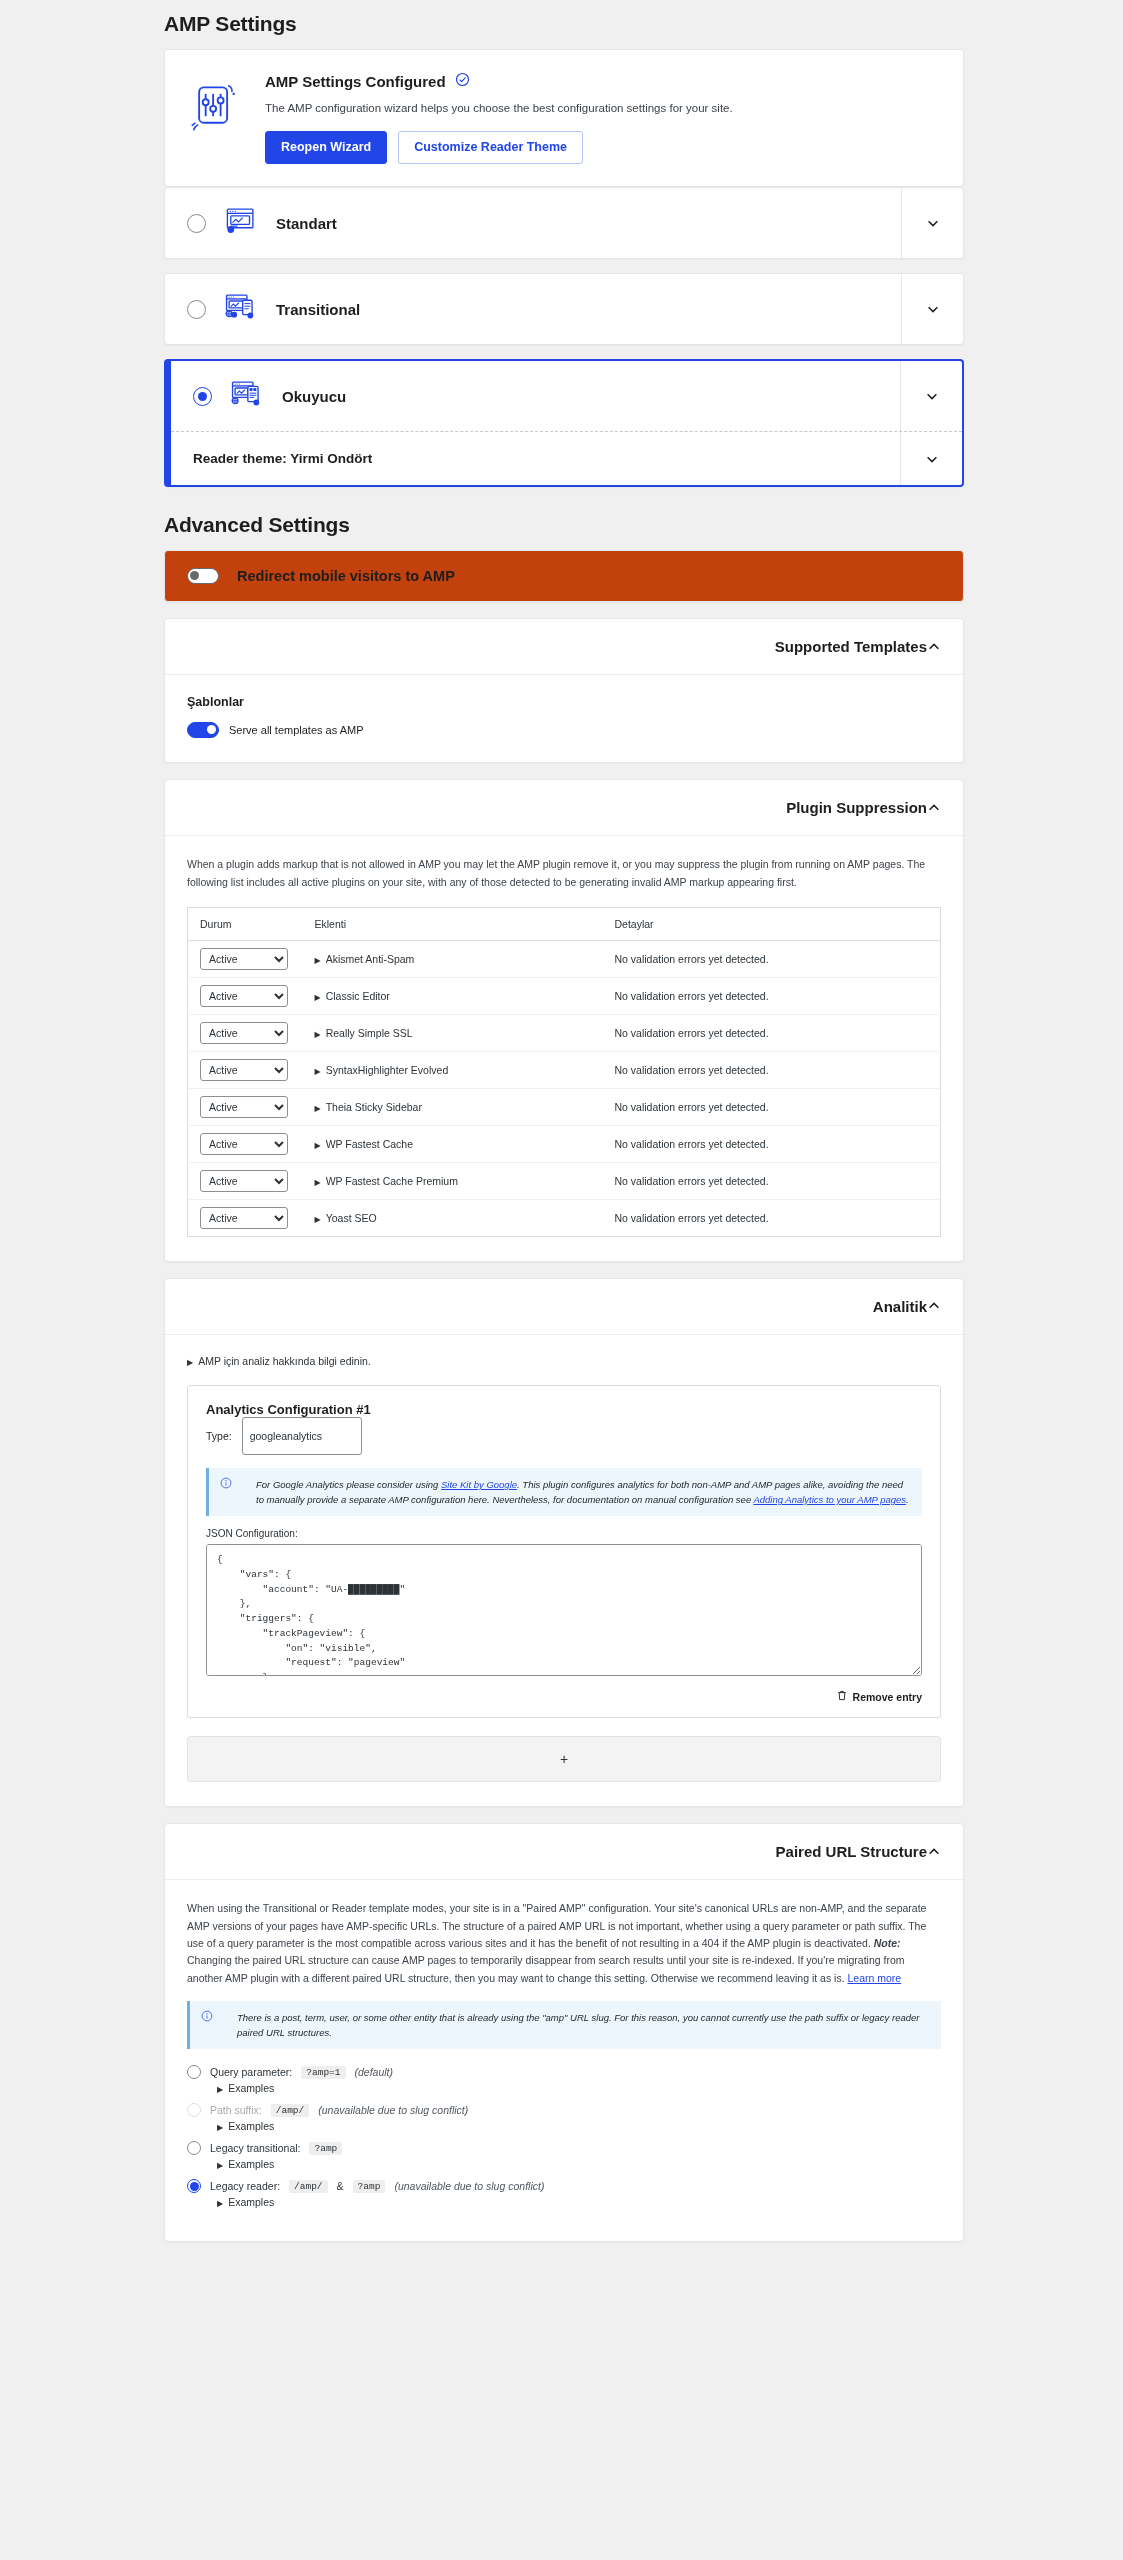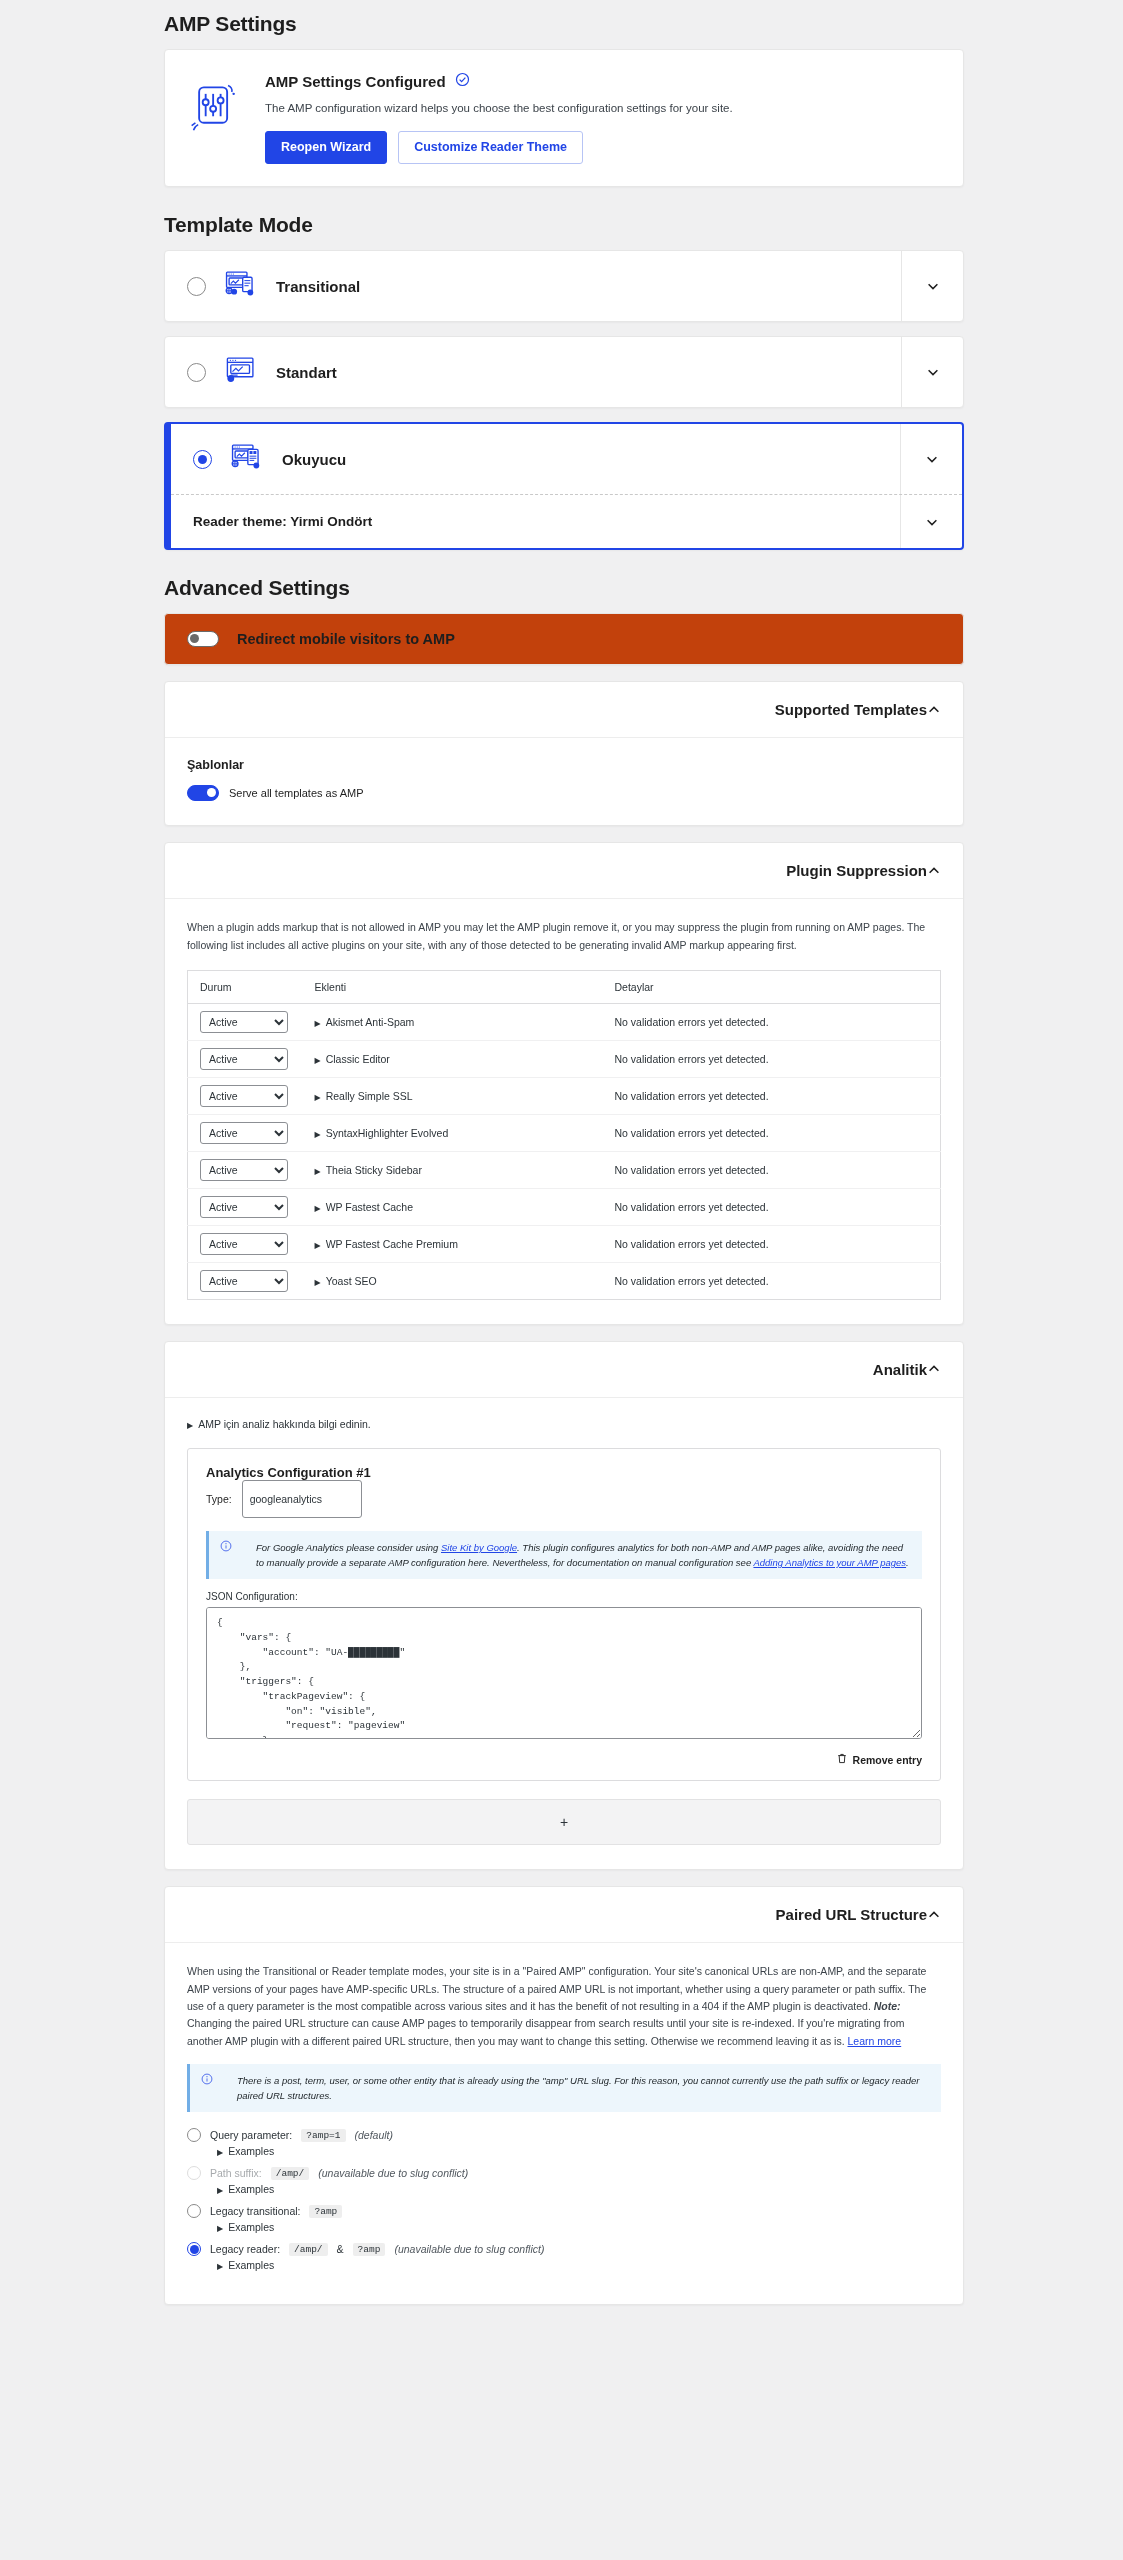--- a/index.html
+++ b/index.html
@@ -349,21 +349,46 @@
           </span>
         </div>
         <div class="cfg-desc">The AMP configuration wizard helps you choose the best configuration settings for your site.</div>
         <div class="cfg-buttons">
           <button class="btn btn-primary">Reopen Wizard</button>
           <button class="btn btn-secondary">Customize Reader Theme</button>
         </div>
       </div>
     </div>
 
-    <h2 class="section-title">Template Mode</h2>
+
+    <div class="mode-card">
+      <div class="mode-main">
+        <span class="radio"></span>
+        <span>
+          <svg width="34" height="30" viewBox="0 0 40 34" fill="none" stroke="#2145e6" stroke-width="1.6">
+            <rect x="4" y="3" width="30" height="22" rx="1"></rect>
+            <line x1="4" y1="8" x2="34" y2="8"></line>
+            <circle cx="7.5" cy="5.6" r="0.8" fill="#2145e6" stroke="none"></circle>
+            <circle cx="10.5" cy="5.6" r="0.8" fill="#2145e6" stroke="none"></circle>
+            <circle cx="13.5" cy="5.6" r="0.8" fill="#2145e6" stroke="none"></circle>
+            <rect x="8" y="11" width="22" height="10" rx="1"></rect>
+            <path d="M10 19l4-4 3 3 5-5" stroke-width="1.4"></path>
+            <line x1="8" y1="23" x2="16" y2="23" stroke-width="1.4"></line>
+            <circle cx="8" cy="27" r="4" fill="#2145e6" stroke="none"></circle>
+            <path d="M8.4 24.8l-1.3 2.3h1.3l-.4 2 1.4-2.4H8.2z" fill="#fff"></path>
+          </svg>
+        </span>
+        <span class="mode-label">Standart</span>
+      </div>
+      <div class="mode-toggle">
+        <svg class="chev" viewBox="0 0 16 16" fill="none" stroke="#1e1e1e" stroke-width="1.7">
+            <path d="M3 6l5 5 5-5"></path>
+          </svg>
+      </div>
+    </div>
 
     <div class="mode-card">
       <div class="mode-main">
         <span class="radio"></span>
         <span>
           <svg width="34" height="30" viewBox="0 0 40 34" fill="none" stroke="#2145e6" stroke-width="1.6">
             <rect x="3" y="3" width="24" height="18" rx="1"></rect>
             <line x1="3" y1="7.5" x2="27" y2="7.5"></line>
             <circle cx="6" cy="5.2" r="0.7" fill="#2145e6" stroke="none"></circle>
             <circle cx="8.5" cy="5.2" r="0.7" fill="#2145e6" stroke="none"></circle>
@@ -376,46 +401,20 @@
             <line x1="24" y1="19" x2="29" y2="19" stroke-width="1.2"></line>
             <circle cx="6" cy="25" r="3.4" fill="none"></circle>
             <path d="M2.6 25h6.8M6 21.6c1.6 1.8 1.6 5 0 6.8M6 21.6c-1.6 1.8-1.6 5 0 6.8" stroke-width="1.1"></path>
             <circle cx="12" cy="26" r="3.4" fill="#2145e6" stroke="none"></circle>
             <path d="M12.4 23.9l-1.3 2.3h1.3l-.4 2 1.4-2.4h-1.1z" fill="#fff"></path>
             <circle cx="31" cy="27" r="3.4" fill="#2145e6" stroke="none"></circle>
             <path d="M31.4 24.9l-1.3 2.3h1.3l-.4 2 1.4-2.4h-1.1z" fill="#fff"></path>
           </svg>
         </span>
         <span class="mode-label">Transitional</span>
-      </div>
-      <div class="mode-toggle">
-        <svg class="chev" viewBox="0 0 16 16" fill="none" stroke="#1e1e1e" stroke-width="1.7">
-            <path d="M3 6l5 5 5-5"></path>
-          </svg>
-      </div>
-    </div>
-
-    <div class="mode-card">
-      <div class="mode-main">
-        <span class="radio"></span>
-        <span>
-          <svg width="34" height="30" viewBox="0 0 40 34" fill="none" stroke="#2145e6" stroke-width="1.6">
-            <rect x="4" y="3" width="30" height="22" rx="1"></rect>
-            <line x1="4" y1="8" x2="34" y2="8"></line>
-            <circle cx="7.5" cy="5.6" r="0.8" fill="#2145e6" stroke="none"></circle>
-            <circle cx="10.5" cy="5.6" r="0.8" fill="#2145e6" stroke="none"></circle>
-            <circle cx="13.5" cy="5.6" r="0.8" fill="#2145e6" stroke="none"></circle>
-            <rect x="8" y="11" width="22" height="10" rx="1"></rect>
-            <path d="M10 19l4-4 3 3 5-5" stroke-width="1.4"></path>
-            <line x1="8" y1="23" x2="16" y2="23" stroke-width="1.4"></line>
-            <circle cx="8" cy="27" r="4" fill="#2145e6" stroke="none"></circle>
-            <path d="M8.4 24.8l-1.3 2.3h1.3l-.4 2 1.4-2.4H8.2z" fill="#fff"></path>
-          </svg>
-        </span>
-        <span class="mode-label">Standart</span>
       </div>
       <div class="mode-toggle">
         <svg class="chev" viewBox="0 0 16 16" fill="none" stroke="#1e1e1e" stroke-width="1.7">
             <path d="M3 6l5 5 5-5"></path>
           </svg>
       </div>
     </div>
 
     <div class="mode-card selected">
       <div class="mode-row">

